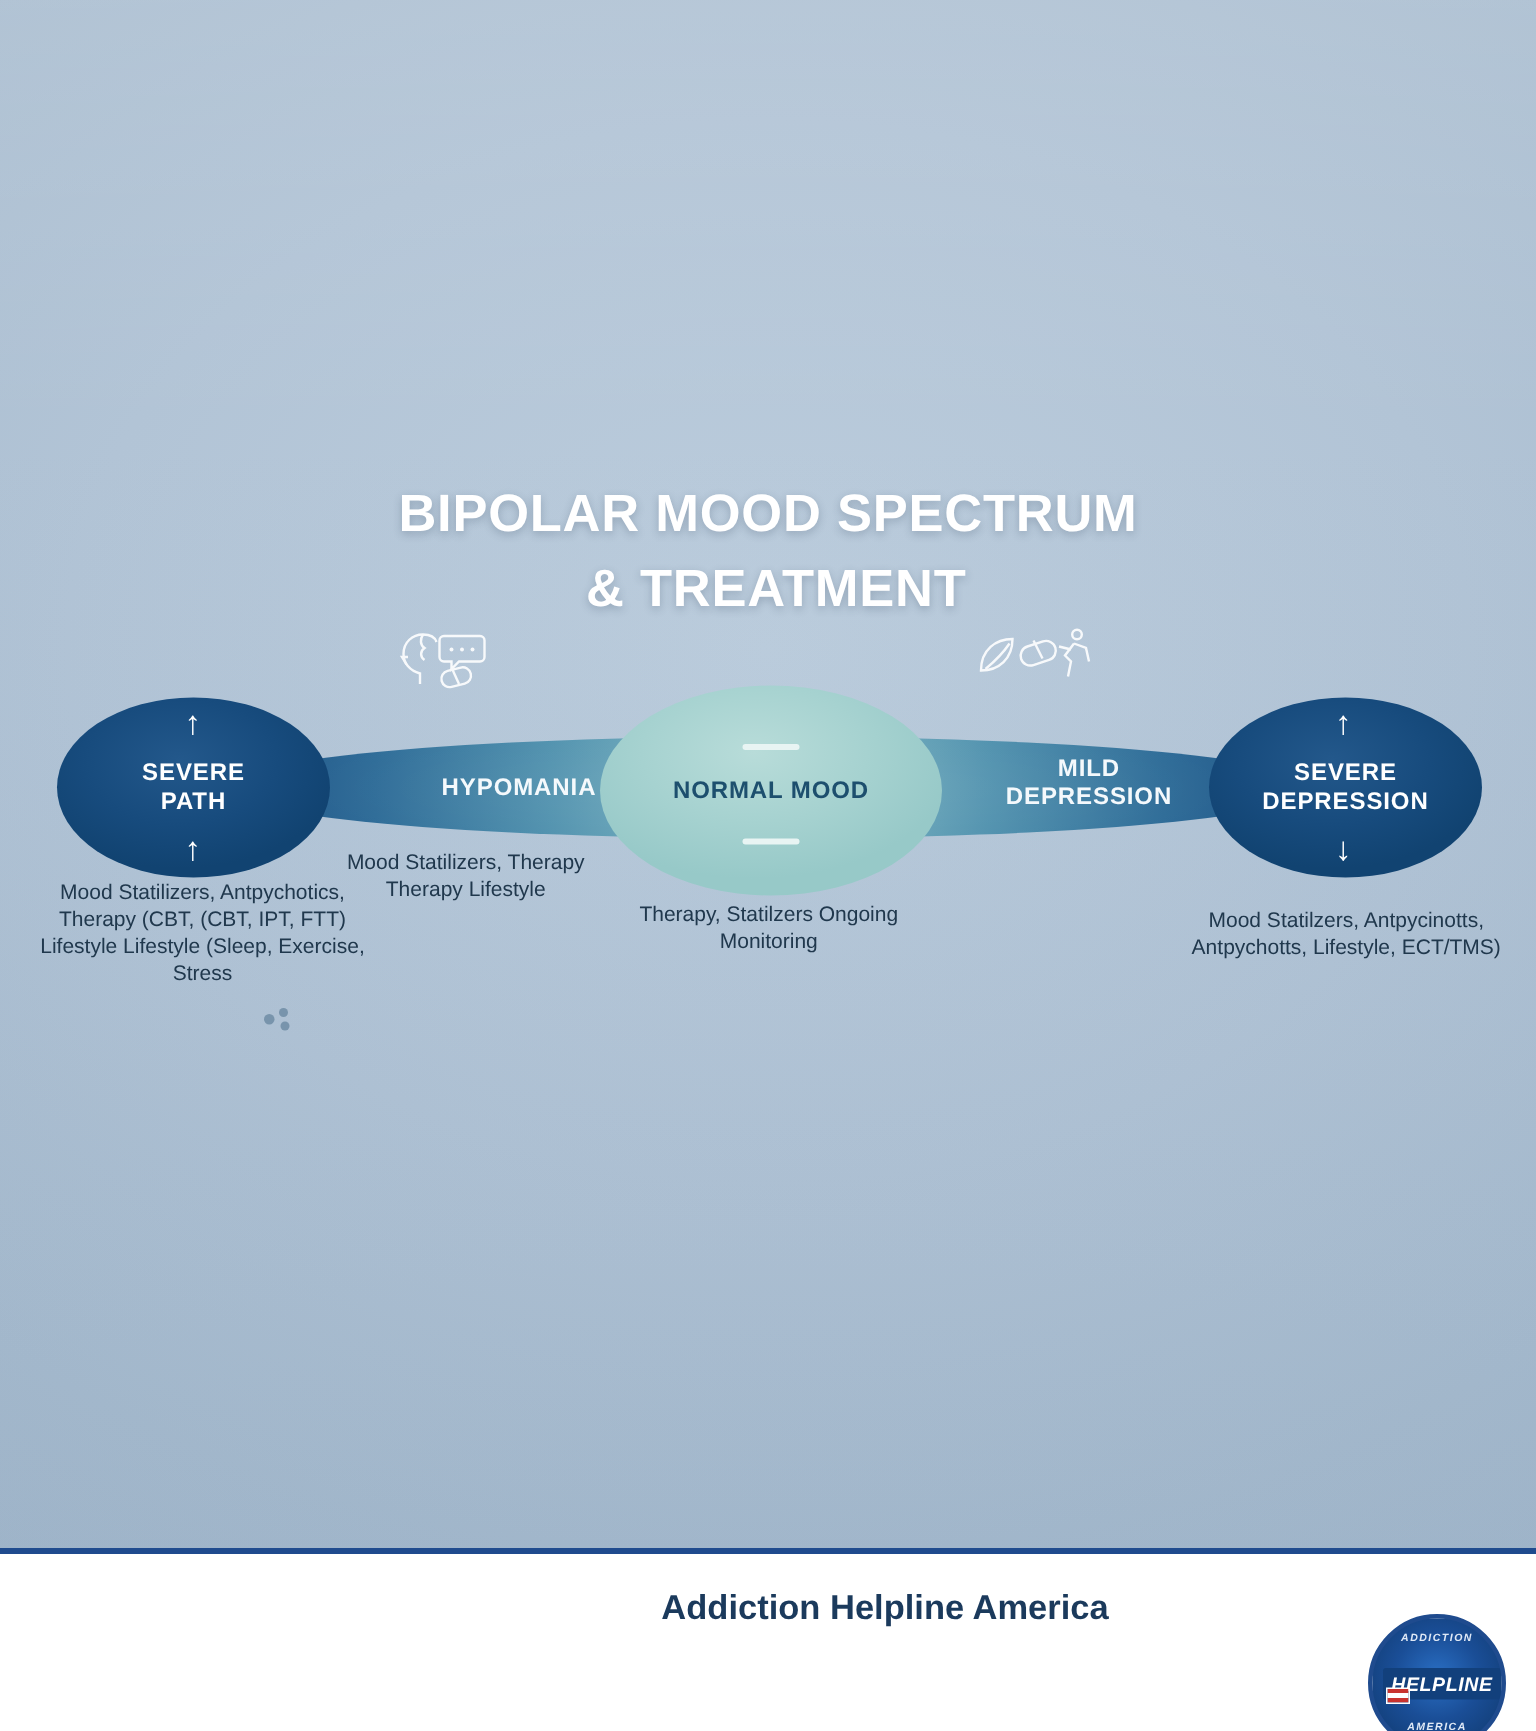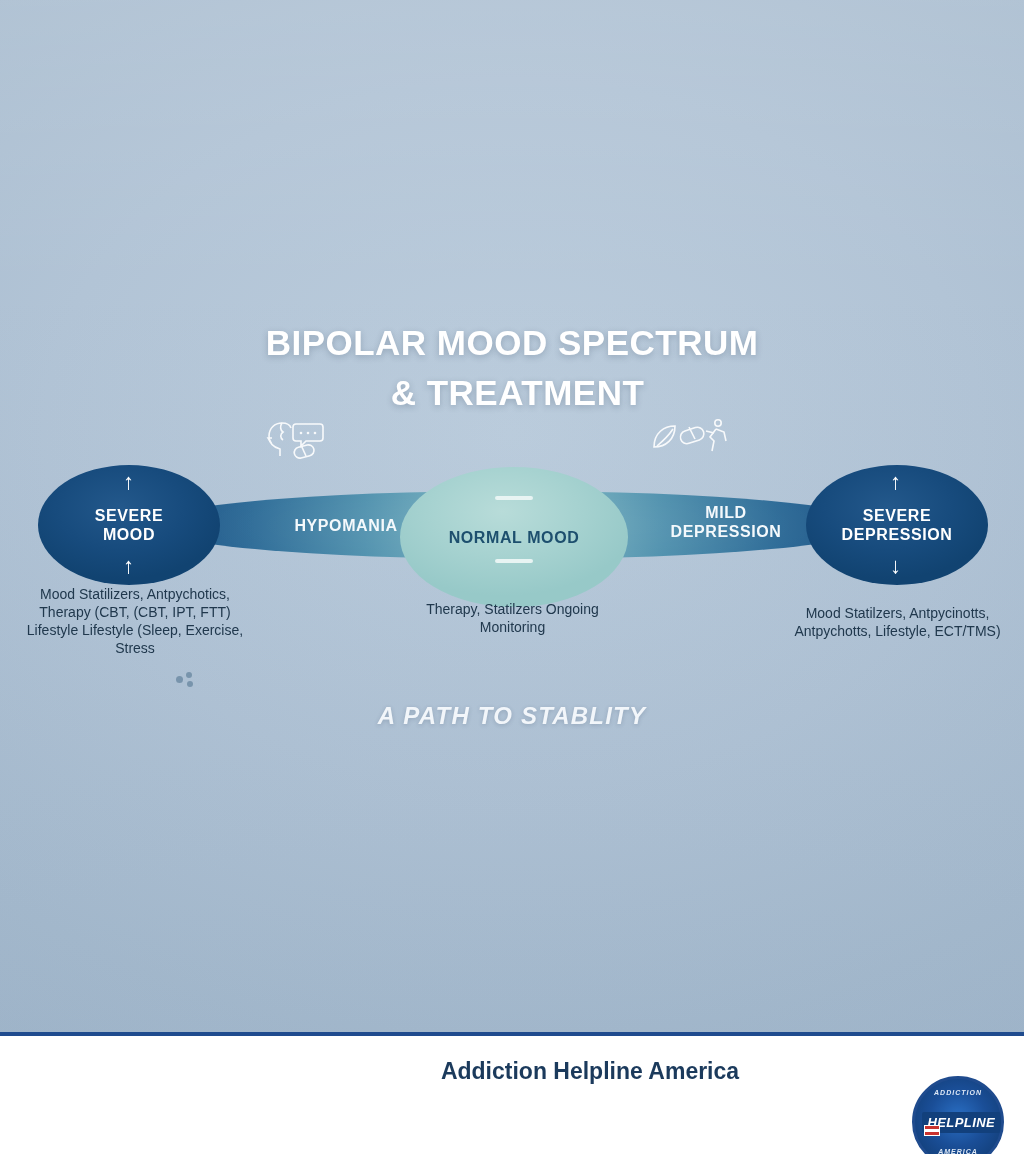--- a/index.html
+++ b/index.html
@@ -129,21 +129,21 @@
   .node-hypomania {
     left: 213px;
     top: 38px;
     width: 190px;
     height: 64px;
     font-size: 16px;
     color: #f4f9fc;
   }
   .node-normal {
     left: 362px;
-    top: 12px;
+    top: 2px;
     width: 228px;
     height: 140px;
     border-radius: 50%;
     background: radial-gradient(60% 60% at 45% 32%, #b8dcd9 0%, #a6d2d0 55%, #97c9c8 100%);
     color: #1d4f6e;
     font-size: 16px;
     text-align: right;
   }
   .node-mild {
     left: 588px;
@@ -353,21 +353,21 @@
       </g>
     </svg>
   </div>
 
   <div class="band">
     <div class="band-bar"></div>
 
     <div class="node node-severe-mania">
       <div>
         <div>SEVERE</div>
-        <div>MOOD</div>
+        <div>PATH</div>
       </div>
     </div>
     <div class="arrow" style="left:85px; top:16px;">↑</div>
     <div class="arrow" style="left:85px; top:100px;">↑</div>
 
     <div class="node node-hypomania">
       <div>HYPOMANIA</div>
     </div>
 
     <div class="node node-normal">
@@ -387,30 +387,30 @@
       <div>
         <div>SEVERE</div>
         <div>DEPRESSION</div>
       </div>
     </div>
     <div class="arrow" style="left:852px; top:16px;">↑</div>
     <div class="arrow" style="left:852px; top:100px;">↓</div>
   </div>
 
   <div class="caption cap-mania">Mood Statilizers, Antpychotics, Therapy (CBT, (CBT, IPT, FTT) Lifestyle Lifestyle (Sleep, Exercise, Stress</div>
+  <div class="caption cap-hypo">Mood Statilizers, Therapy Therapy Lifestyle</div>
   <div class="caption cap-normal">Therapy, Statilzers Ongoing Monitoring</div>
   <div class="caption cap-severedep">Mood Statilzers, Antpycinotts, Antpychotts, Lifestyle, ECT/TMS)</div>
 
   <div class="dots">
       <i></i>
       <i></i>
       <i></i>
     </div>
 
-  <div class="tagline">A PATH TO STABLITY</div>
 
   <div class="footer-rule"></div>
   <div class="footer"></div>
   <div class="footer-text">
     <div class="brand-name">Addiction Helpline America</div>
   </div>
 
   <div class="logo">
     <div class="ring-top">ADDICTION</div>
     <div class="logo-main">HELPLINE</div>

